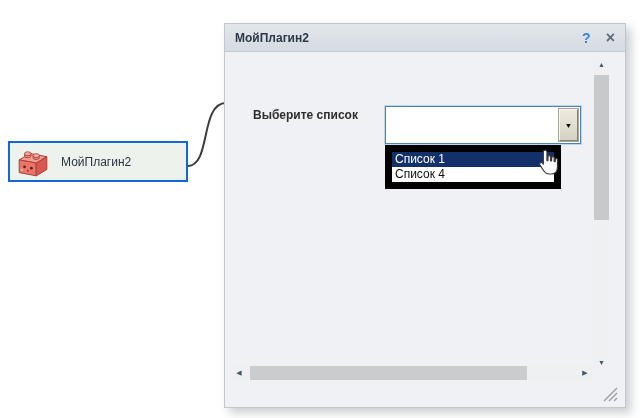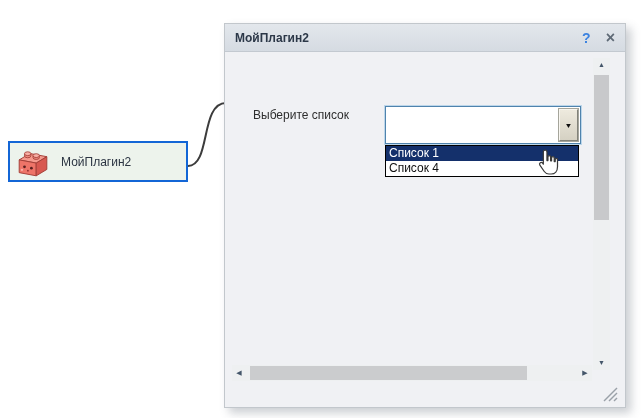--- a/index.html
+++ b/index.html
@@ -30,42 +30,42 @@
     background:linear-gradient(#e3e7ec,#d5dbe2);
     border-bottom:1px solid #c3c9d0;
     display:flex; align-items:center; padding:0 10px;
   }
   .panel-title { font-weight:bold; font-size:12px; color:#2c3848; }
   .header-spacer { flex:1; }
   .help-btn { color:#3b82e0; font-weight:bold; font-size:14px; margin-right:15px; cursor:default; }
   .close-btn { color:#5f6a76; font-weight:bold; font-size:16px; line-height:14px; cursor:default; }
 
   
-  .field-label { position:absolute; left:28px; top:84px; font-size:12px; color:#2e2e2e; }
+  .field-label { position:absolute; left:28px; top:84px; font-size:12px; color:#2e2e2e;font-weight:bold; }
   .combobox {
     position:absolute; left:160px; top:82px; width:196px; height:38px;
     background:#ffffff; border:1px solid #4f83ad;
     box-shadow:0 0 0 1px #bcd6ea;
   }
   .combo-value {
     position:absolute; left:4px; top:0; right:24px; height:36px;
     line-height:36px; font-size:12px; color:#111; overflow:hidden;
   }
   .combo-btn {
     position:absolute; top:2px; right:2px; bottom:2px; width:19px;
     background:linear-gradient(#eeeade,#d5d1c3);
     border:1px solid #f8f6f0; border-right-color:#82827a; border-bottom-color:#82827a;
     outline:1px solid #a5a59b;
     display:flex; align-items:center; justify-content:center;
   }
   .combo-btn .tri { font-size:8px; color:#101010; transform:scaleY(0.9); }
 
   .droplist {
-    position:absolute; left:160px; top:121px; width:194px;
-    background:#ffffff; border:1px solid #000000;
+    position:absolute; left:160px; top:121px; width:176px;
+    background:#ffffff; border:7px solid #000000;
   }
   .option { height:15px; line-height:15px; font-size:12px; padding-left:3px; color:#0f0f0f; white-space:nowrap; }
   .option.selected { background:#14306b; color:#ffffff; }
 
   .hand-cursor { position:absolute; left:312px; top:124px; width:23px; height:29px; z-index:20; pointer-events:none; }
 
   
   .vsb { position:absolute; left:368px; top:34px; width:17px; height:312px; background:#eef0f1; }
   .vsb .sb-arrow { position:absolute; left:0; width:17px; height:14px; text-align:center; font-size:7px; color:#44566a; line-height:14px; }
   .vsb .up { top:0; }

